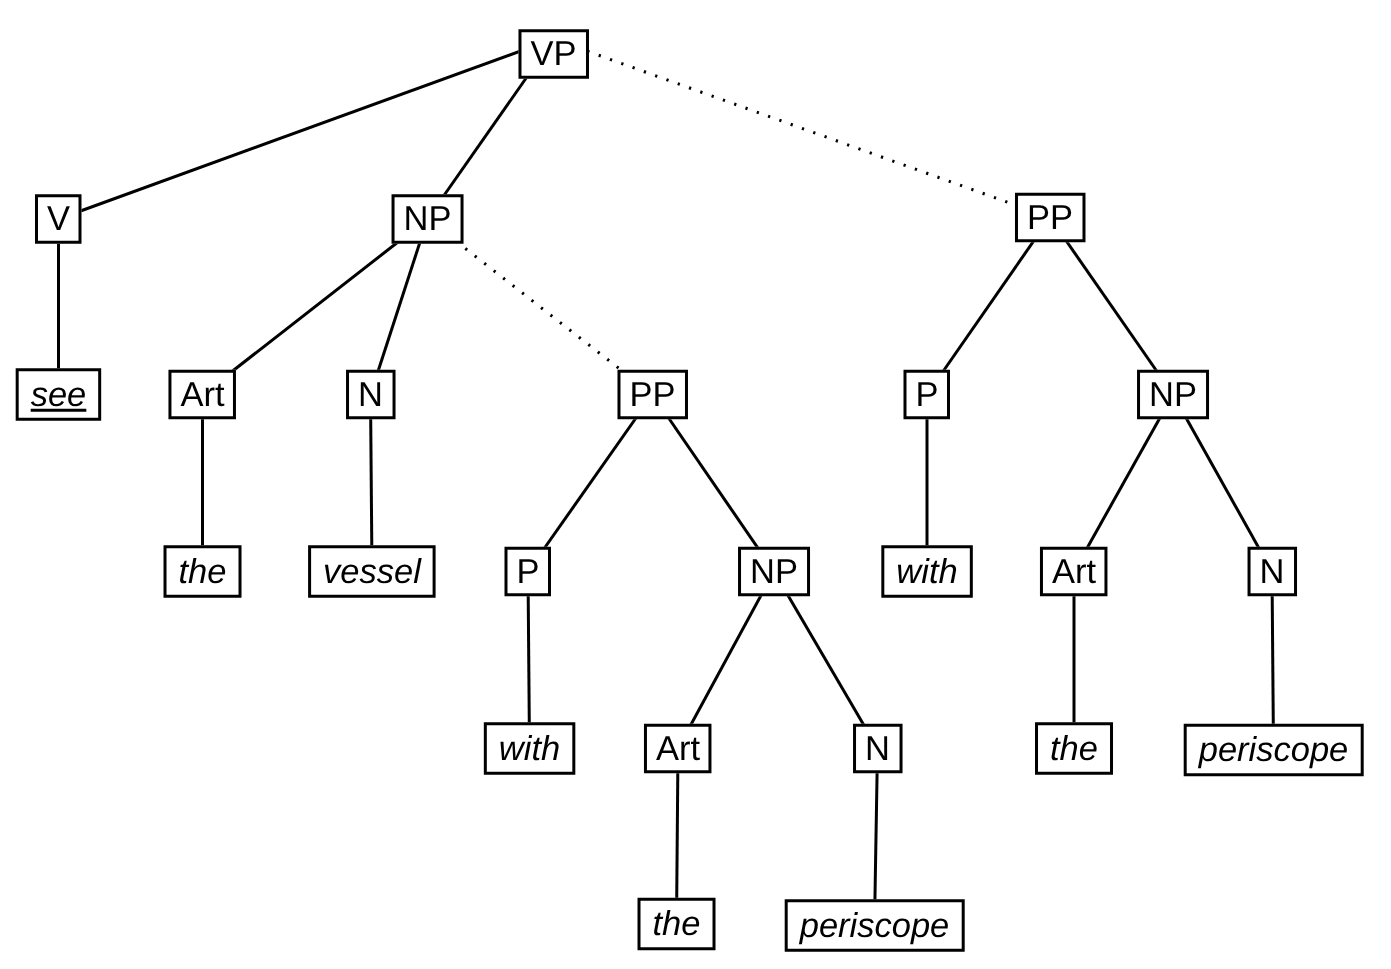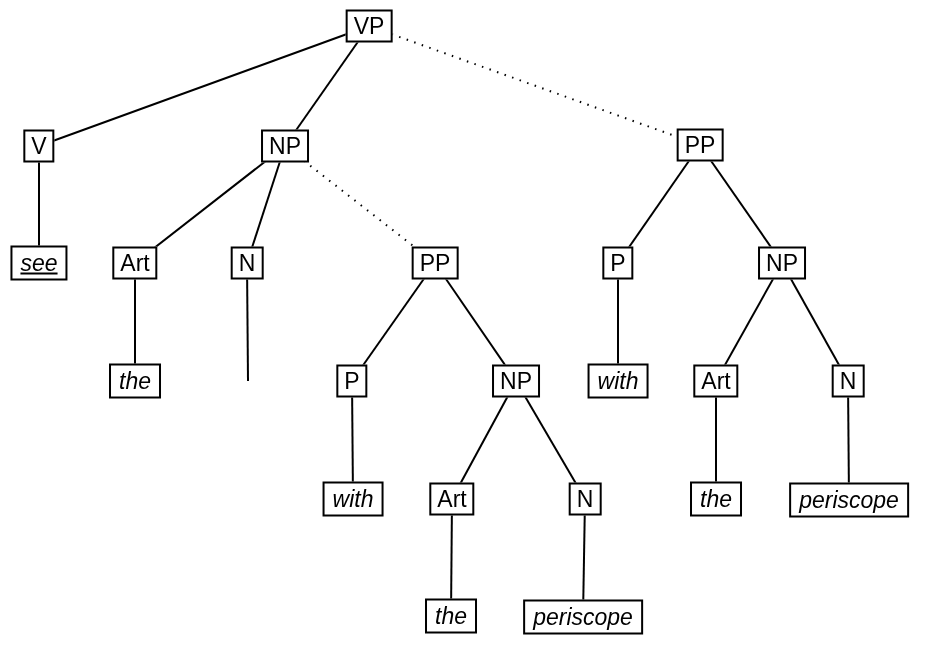--- a/index.html
+++ b/index.html
@@ -72,31 +72,32 @@
       <line x1="585" y1="499" x2="583" y2="617" class="solid" stroke="#000000"></line>
       <line x1="700" y1="145" x2="618" y2="263" class="solid" stroke="#000000"></line>
       <line x1="700" y1="145" x2="782" y2="263" class="solid" stroke="#000000"></line>
       <line x1="618" y1="263" x2="618" y2="381" class="solid" stroke="#000000"></line>
       <line x1="782" y1="263" x2="716" y2="381" class="solid" stroke="#000000"></line>
       <line x1="782" y1="263" x2="848" y2="381" class="solid" stroke="#000000"></line>
       <line x1="716" y1="381" x2="716" y2="499" class="solid" stroke="#000000"></line>
       <line x1="848" y1="381" x2="849" y2="500" class="solid" stroke="#000000"></line>
     </svg>
 
-<div class="node" style="left: 369px; top: 26px;">VP</div>
+<div class="node" style="left: 369px; top: 36px;">VP</div>
     <div class="node" style="left: 39px; top: 146px;">V</div>
     <div class="node" style="left: 285px; top: 146px;">NP</div>
     <div class="node" style="left: 700px; top: 145px;">PP</div>
     <div class="node terminal" style="left: 39px; top: 263px; text-decoration: underline;">see</div>
     <div class="node" style="left: 135px; top: 263px;">Art</div>
     <div class="node" style="left: 247px; top: 263px;">N</div>
     <div class="node" style="left: 435px; top: 263px;">PP</div>
     <div class="node" style="left: 618px; top: 263px;">P</div>
     <div class="node" style="left: 782px; top: 263px;">NP</div>
     <div class="node terminal" style="left: 135px; top: 381px;">the</div>
+    <div class="node terminal" style="left: 248px; top: 381px;">vessel</div>
     <div class="node" style="left: 352px; top: 381px;">P</div>
     <div class="node" style="left: 516px; top: 381px;">NP</div>
     <div class="node terminal" style="left: 618px; top: 381px;">with</div>
     <div class="node" style="left: 716px; top: 381px;">Art</div>
     <div class="node" style="left: 848px; top: 381px;">N</div>
     <div class="node terminal" style="left: 353px; top: 499px;">with</div>
     <div class="node" style="left: 452px; top: 499px;">Art</div>
     <div class="node" style="left: 585px; top: 499px;">N</div>
     <div class="node terminal" style="left: 716px; top: 499px;">the</div>
     <div class="node terminal" style="left: 849px; top: 500px;">periscope</div>

